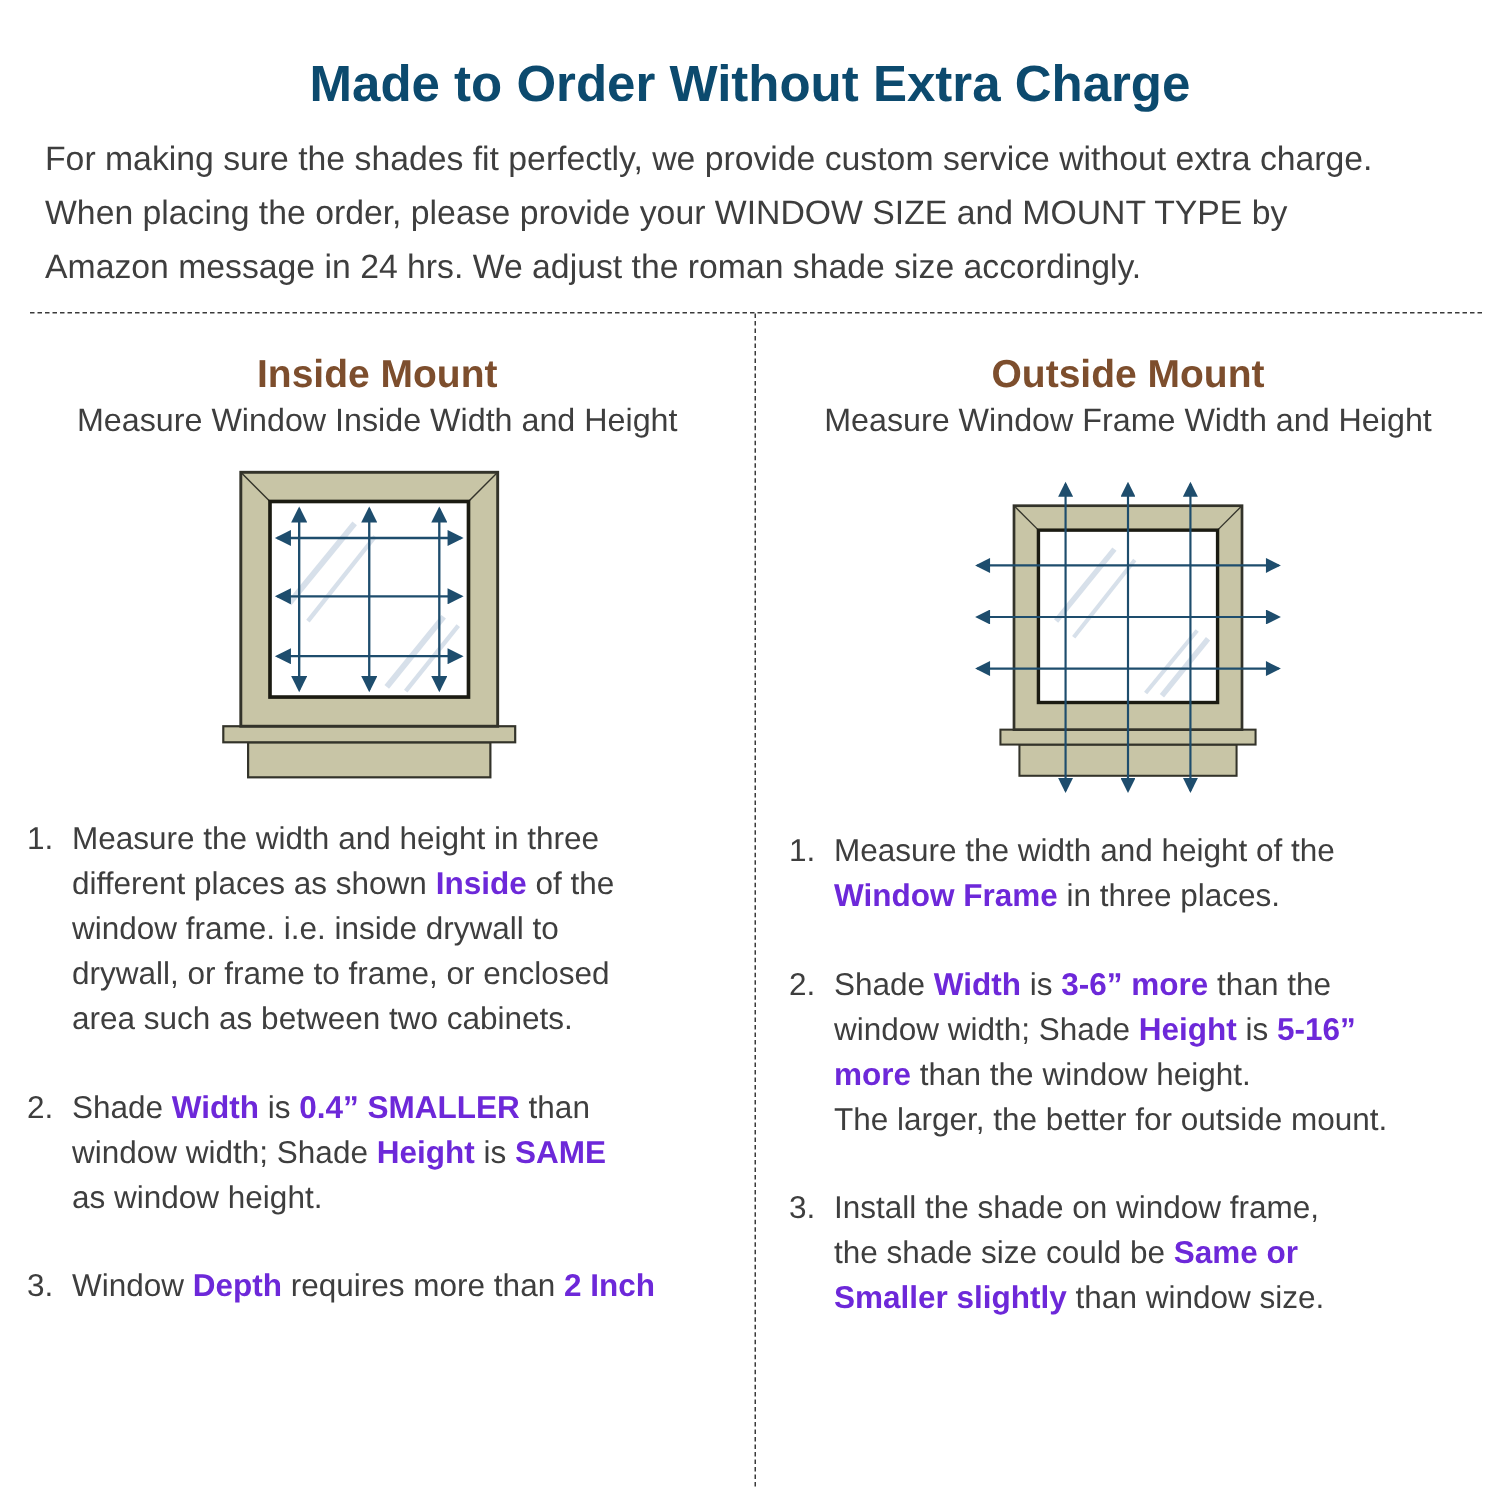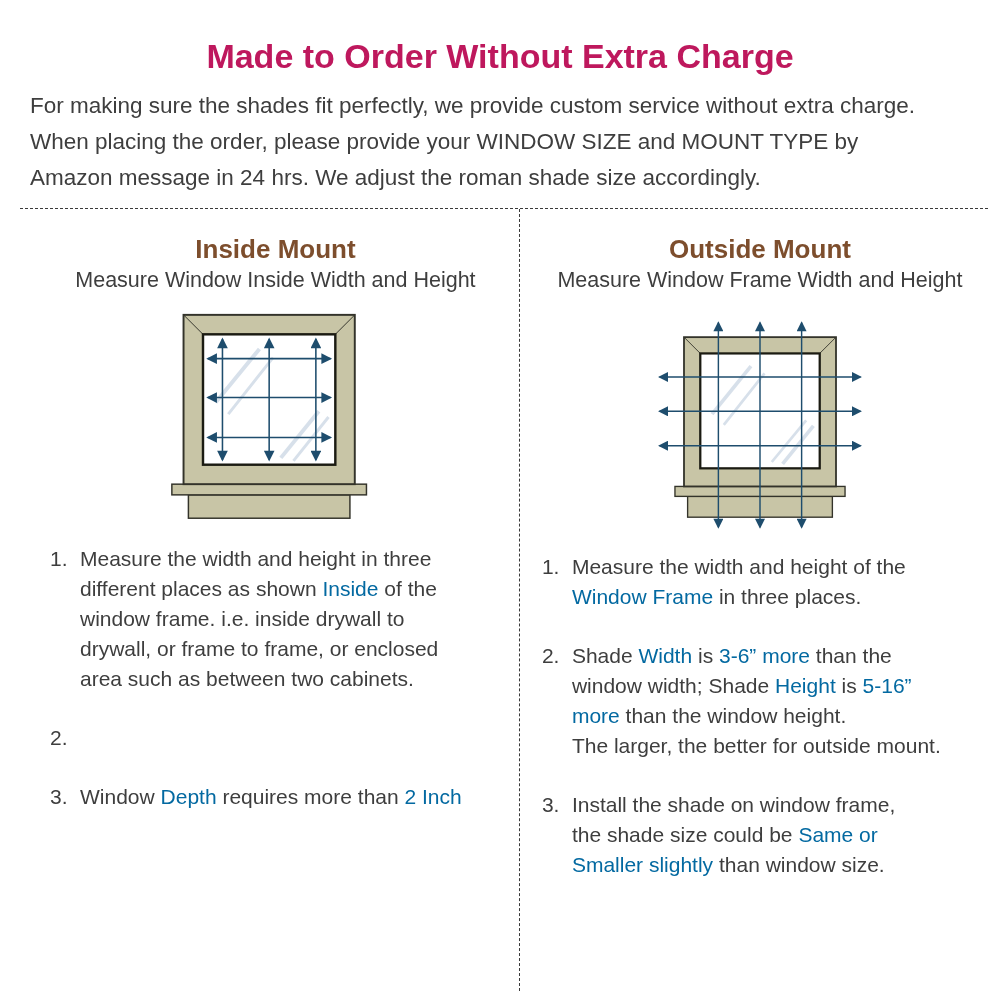--- a/index.html
+++ b/index.html
@@ -9,35 +9,35 @@
     font-family:"Liberation Sans", sans-serif;
     color:#3e3e3e;
     overflow:hidden;
     position:relative;
   }
   .page-title {
     margin-top:36px;
     text-align:center;
     font-size:34px;
     font-weight:bold;
-    color:#be185d;
+    color:#0c4a6e;
     line-height:40px;
   }
   .intro {
     margin:12px 26px 12px 30px;
     font-size:22.5px;
     line-height:36px;
     color:#3e3e3e;
   }
   .h-divider {
     margin:7px 12px 0 20px;
     border-top:1.5px dashed #3a3a3a;
     height:0;
   }
-  .columns { display:flex; min-height:782px;padding-left:32px; }
+  .columns { display:flex; min-height:782px; }
   .col { width:503px; }
   .col-right { width:497px; border-left:1.5px dashed #3a3a3a; }
   .col-heading {
     margin-top:24px;
     text-align:center;
     font-size:26px;
     font-weight:bold;
     color:#7d4e2d;
     line-height:33px;
   }
@@ -46,21 +46,21 @@
     font-size:21.5px;
     color:#3e3e3e;
     line-height:28px;
   }
   .diagram-wrap { margin-top:16px; text-align:center; }
   .list { margin:14px 10px 0 18px; font-size:21px; line-height:30px; }
   .col-right .list { margin:10px 8px 0 22px; }
   .list-item { display:flex; margin-bottom:29px; }
   .list-item:last-child { margin-bottom:0; }
   .list-num { flex:none; width:30px; }
-  .hl { font-weight:normal; color:#0369a1;text-align:center; }
+  .hl { font-weight:bold; color:#6d28d9;text-align:center; }
 </style>
 </head>
 <body>
 
 <div class="page-title">Made to Order Without Extra Charge</div>
 
 <div class="intro">
   <div>For making sure the shades fit perfectly, we provide custom service without extra charge.</div>
   <div>When placing the order, please provide your WINDOW SIZE and MOUNT TYPE by</div>
   <div>Amazon message in 24 hrs. We adjust the roman shade size accordingly.</div>
@@ -110,20 +110,21 @@
       </svg>
     </div>
 
     <div class="list">
       <div class="list-item">
         <span class="list-num">1.</span>
         <span class="list-text"><span>Measure the width and height in three</span><br><span>different places as shown </span><span class="hl">Inside</span><span> of the</span><br><span>window frame. i.e. inside drywall to</span><br><span>drywall, or frame to frame, or enclosed</span><br><span>area such as between two cabinets.</span></span>
       </div>
       <div class="list-item">
         <span class="list-num">2.</span>
+        <span class="list-text"><span>Shade </span><span class="hl">Width</span><span> is </span><span class="hl">0.4” SMALLER</span><span> than</span><br><span>window width; Shade </span><span class="hl">Height</span><span> is </span><span class="hl">SAME</span><br><span>as window height.</span></span>
       </div>
       <div class="list-item">
         <span class="list-num">3.</span>
         <span class="list-text"><span> Window </span><span class="hl">Depth</span><span> requires more than </span><span class="hl">2 Inch</span></span>
       </div>
     </div>
   </div>
 
   <div class="col col-right">
     <div class="col-heading">Outside Mount</div>

